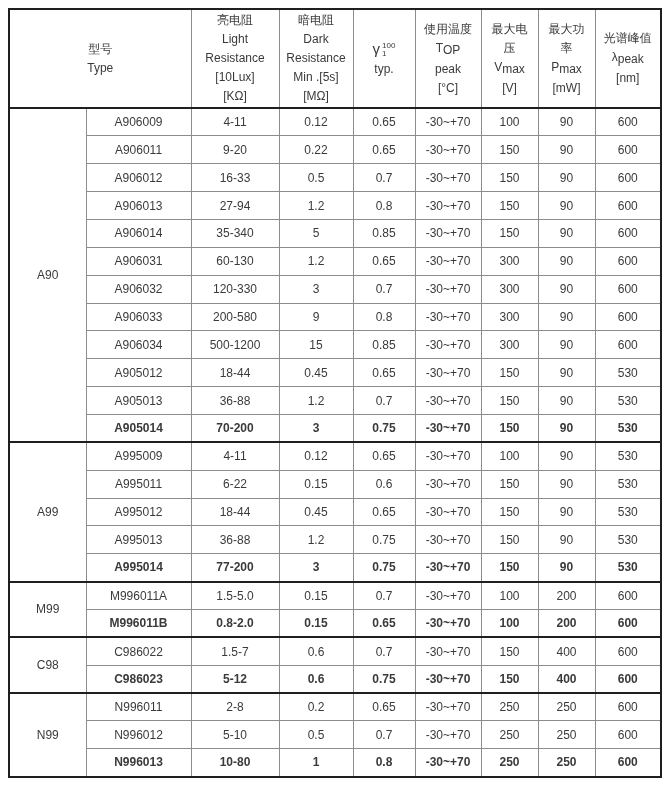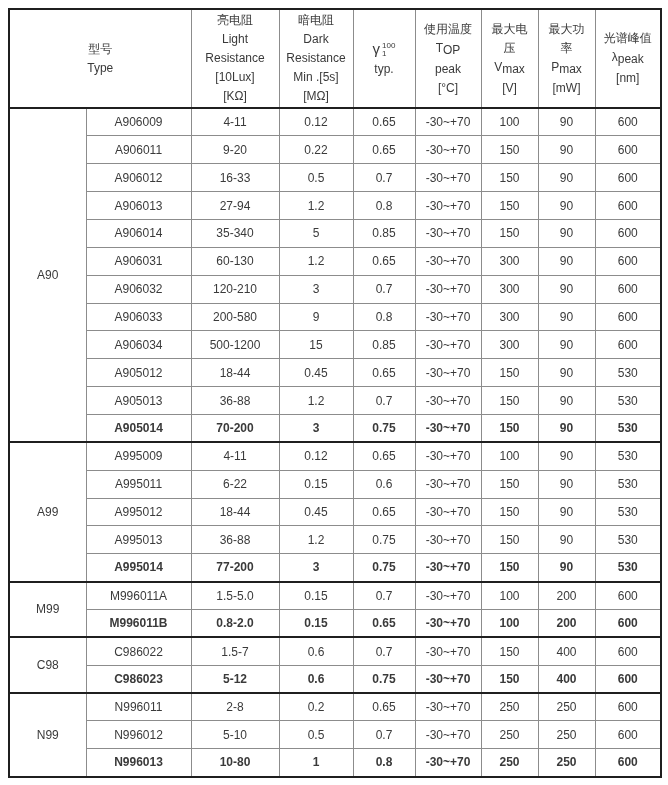--- a/index.html
+++ b/index.html
@@ -171,21 +171,21 @@
           <td>60-130</td>
           <td>1.2</td>
           <td>0.65</td>
           <td>-30~+70</td>
           <td>300</td>
           <td>90</td>
           <td>600</td>
         </tr>
         <tr>
           <td>A906032</td>
-          <td>120-210</td>
+          <td>120-330</td>
           <td>3</td>
           <td>0.7</td>
           <td>-30~+70</td>
           <td>300</td>
           <td>90</td>
           <td>600</td>
         </tr>
         <tr>
           <td>A906033</td>
           <td>200-580</td>

